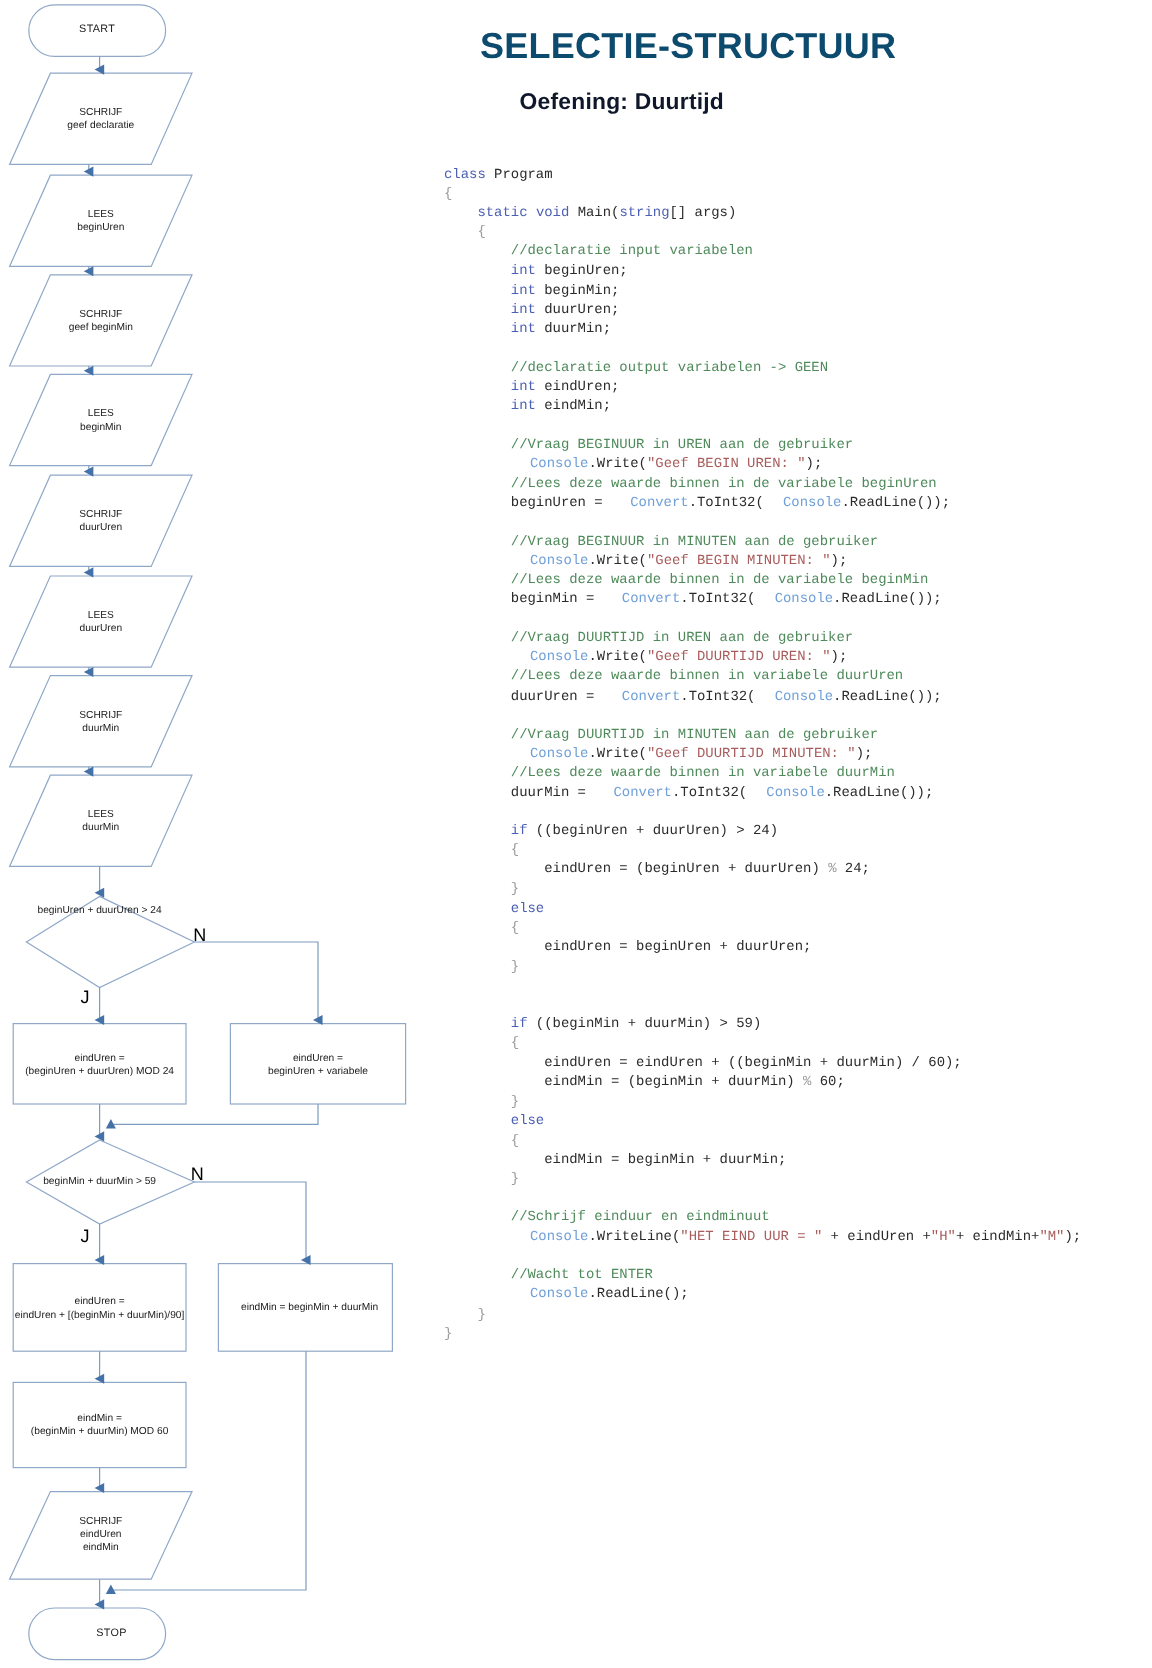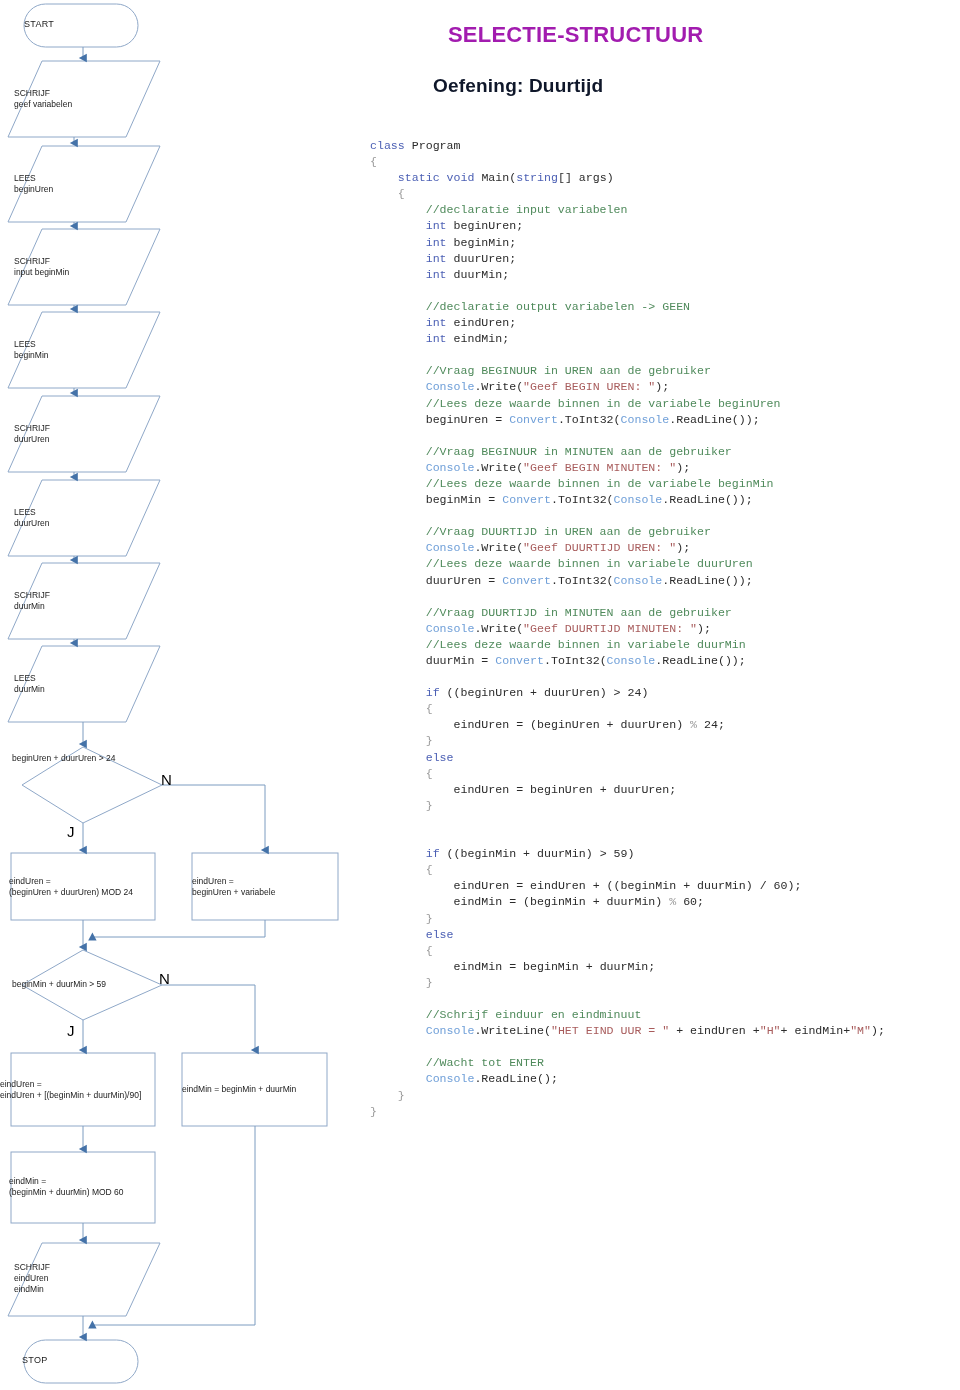--- a/index.html
+++ b/index.html
@@ -12,40 +12,40 @@
   
   #flowchart{position:absolute;left:0;top:0;width:370px;height:1390px;}
   #flowchart svg{position:absolute;left:0;top:0;}
 
   .fc-label{
     position:absolute;
     font-family:"Liberation Sans","DejaVu Sans",sans-serif;
     font-size:8.5px;
     line-height:11px;
     color:#1a1a1a;
+    text-align:center;
     white-space:nowrap;
     pointer-events:none;
   }
   .fc-label.terminal{font-size:9px;letter-spacing:.3px;}
   .fc-branch{
     position:absolute;
     font-family:"Liberation Sans","DejaVu Sans",sans-serif;
     font-size:15px;
     color:#000;
   }
 
   
   #content{position:absolute;left:370px;top:0;width:590px;height:1390px;}
 
   .title-main{
     position:absolute;left:30px;top:22px;
-    font-size:22px;font-weight:bold;color:#a21caf;
+    font-size:30px;font-weight:bold;color:#0c4a6e;
     font-family:"Liberation Sans","DejaVu Sans",sans-serif;
     letter-spacing:.2px;
-    margin-left:48px;
   }
   .title-sub{
     position:absolute;left:63px;top:75px;
     font-size:19px;font-weight:bold;color:#0f172a;
     font-family:"Liberation Sans","DejaVu Sans",sans-serif;
     letter-spacing:.2px;
   }
 
   #code{
     position:absolute;left:0px;top:138px;width:590px;
@@ -53,21 +53,21 @@
     font-size:11.6px;
     line-height:16.1px;
     white-space:pre;
     color:#2b2b2b;
   }
   #code .ln{display:block;height:16.1px;}
   #code .blank{display:block;height:16.1px;}
 
   .k   {color:#4b5fb4;margin-top:36px;}           
   .cmt {color:#4f8a5b;text-align:center;}           
-  .typ {color:#6f9fd8;}           
+  .typ {color:#6f9fd8;margin-left:16px;}           
   .str {color:#a85c5c;}           
   .pun {color:#9a9a9a;}           
   .op  {color:#9a9a9a;}           
   .id  {color:#2b2b2b;}
 </style>
 </head>
 <body>
 
 <div id="flowchart">
 
@@ -140,27 +140,27 @@
 
       <path d="M255,1126 L255,1325 L92,1325" marker-end="url(#ahl)"></path>
 
       <line x1="83" y1="1316" x2="83" y2="1337" marker-end="url(#ah)"></line>
     </g>
   </svg>
 
   <div class="fc-label terminal" style="left:24px;top:19px;width:114px;"><span>START</span></div>
 
   <div class="fc-label" style="left:14px;top:88px;width:140px;">
-    <span>SCHRIJF</span><br><span>geef variabelen</span>
+    <span>SCHRIJF</span><br><span>geef declaratie</span>
   </div>
   <div class="fc-label" style="left:14px;top:173px;width:140px;">
     <span>LEES</span><br><span>beginUren</span>
   </div>
   <div class="fc-label" style="left:14px;top:256px;width:140px;">
-    <span>SCHRIJF</span><br><span>input beginMin</span>
+    <span>SCHRIJF</span><br><span>geef beginMin</span>
   </div>
   <div class="fc-label" style="left:14px;top:339px;width:140px;">
     <span>LEES</span><br><span>beginMin</span>
   </div>
   <div class="fc-label" style="left:14px;top:423px;width:140px;">
     <span>SCHRIJF</span><br><span>duurUren</span>
   </div>
   <div class="fc-label" style="left:14px;top:507px;width:140px;">
     <span>LEES</span><br><span>duurUren</span>
   </div>
@@ -190,21 +190,21 @@
   <div class="fc-label" style="left:182px;top:1084px;width:152px;">
     <span>eindMin = beginMin + duurMin</span>
   </div>
 
   <div class="fc-label" style="left:9px;top:1176px;width:148px;">
     <span>eindMin =</span><br><span>(beginMin + duurMin) MOD 60</span>
   </div>
   <div class="fc-label" style="left:14px;top:1262px;width:140px;">
     <span>SCHRIJF</span><br><span>eindUren</span><br><span>eindMin</span>
   </div>
-  <div class="fc-label terminal" style="left:22px;top:1355px;width:114px;"><span>STOP</span></div>
+  <div class="fc-label terminal" style="left:36px;top:1355px;width:114px;"><span>STOP</span></div>
 
   <div class="fc-branch" style="left:161px;top:771px;">N</div>
   <div class="fc-branch" style="left:67px;top:823px;">J</div>
   <div class="fc-branch" style="left:159px;top:970px;">N</div>
   <div class="fc-branch" style="left:67px;top:1022px;">J</div>
 </div>
 
 <div id="content">
 
   <div class="title-main">SELECTIE-STRUCTUUR</div>

